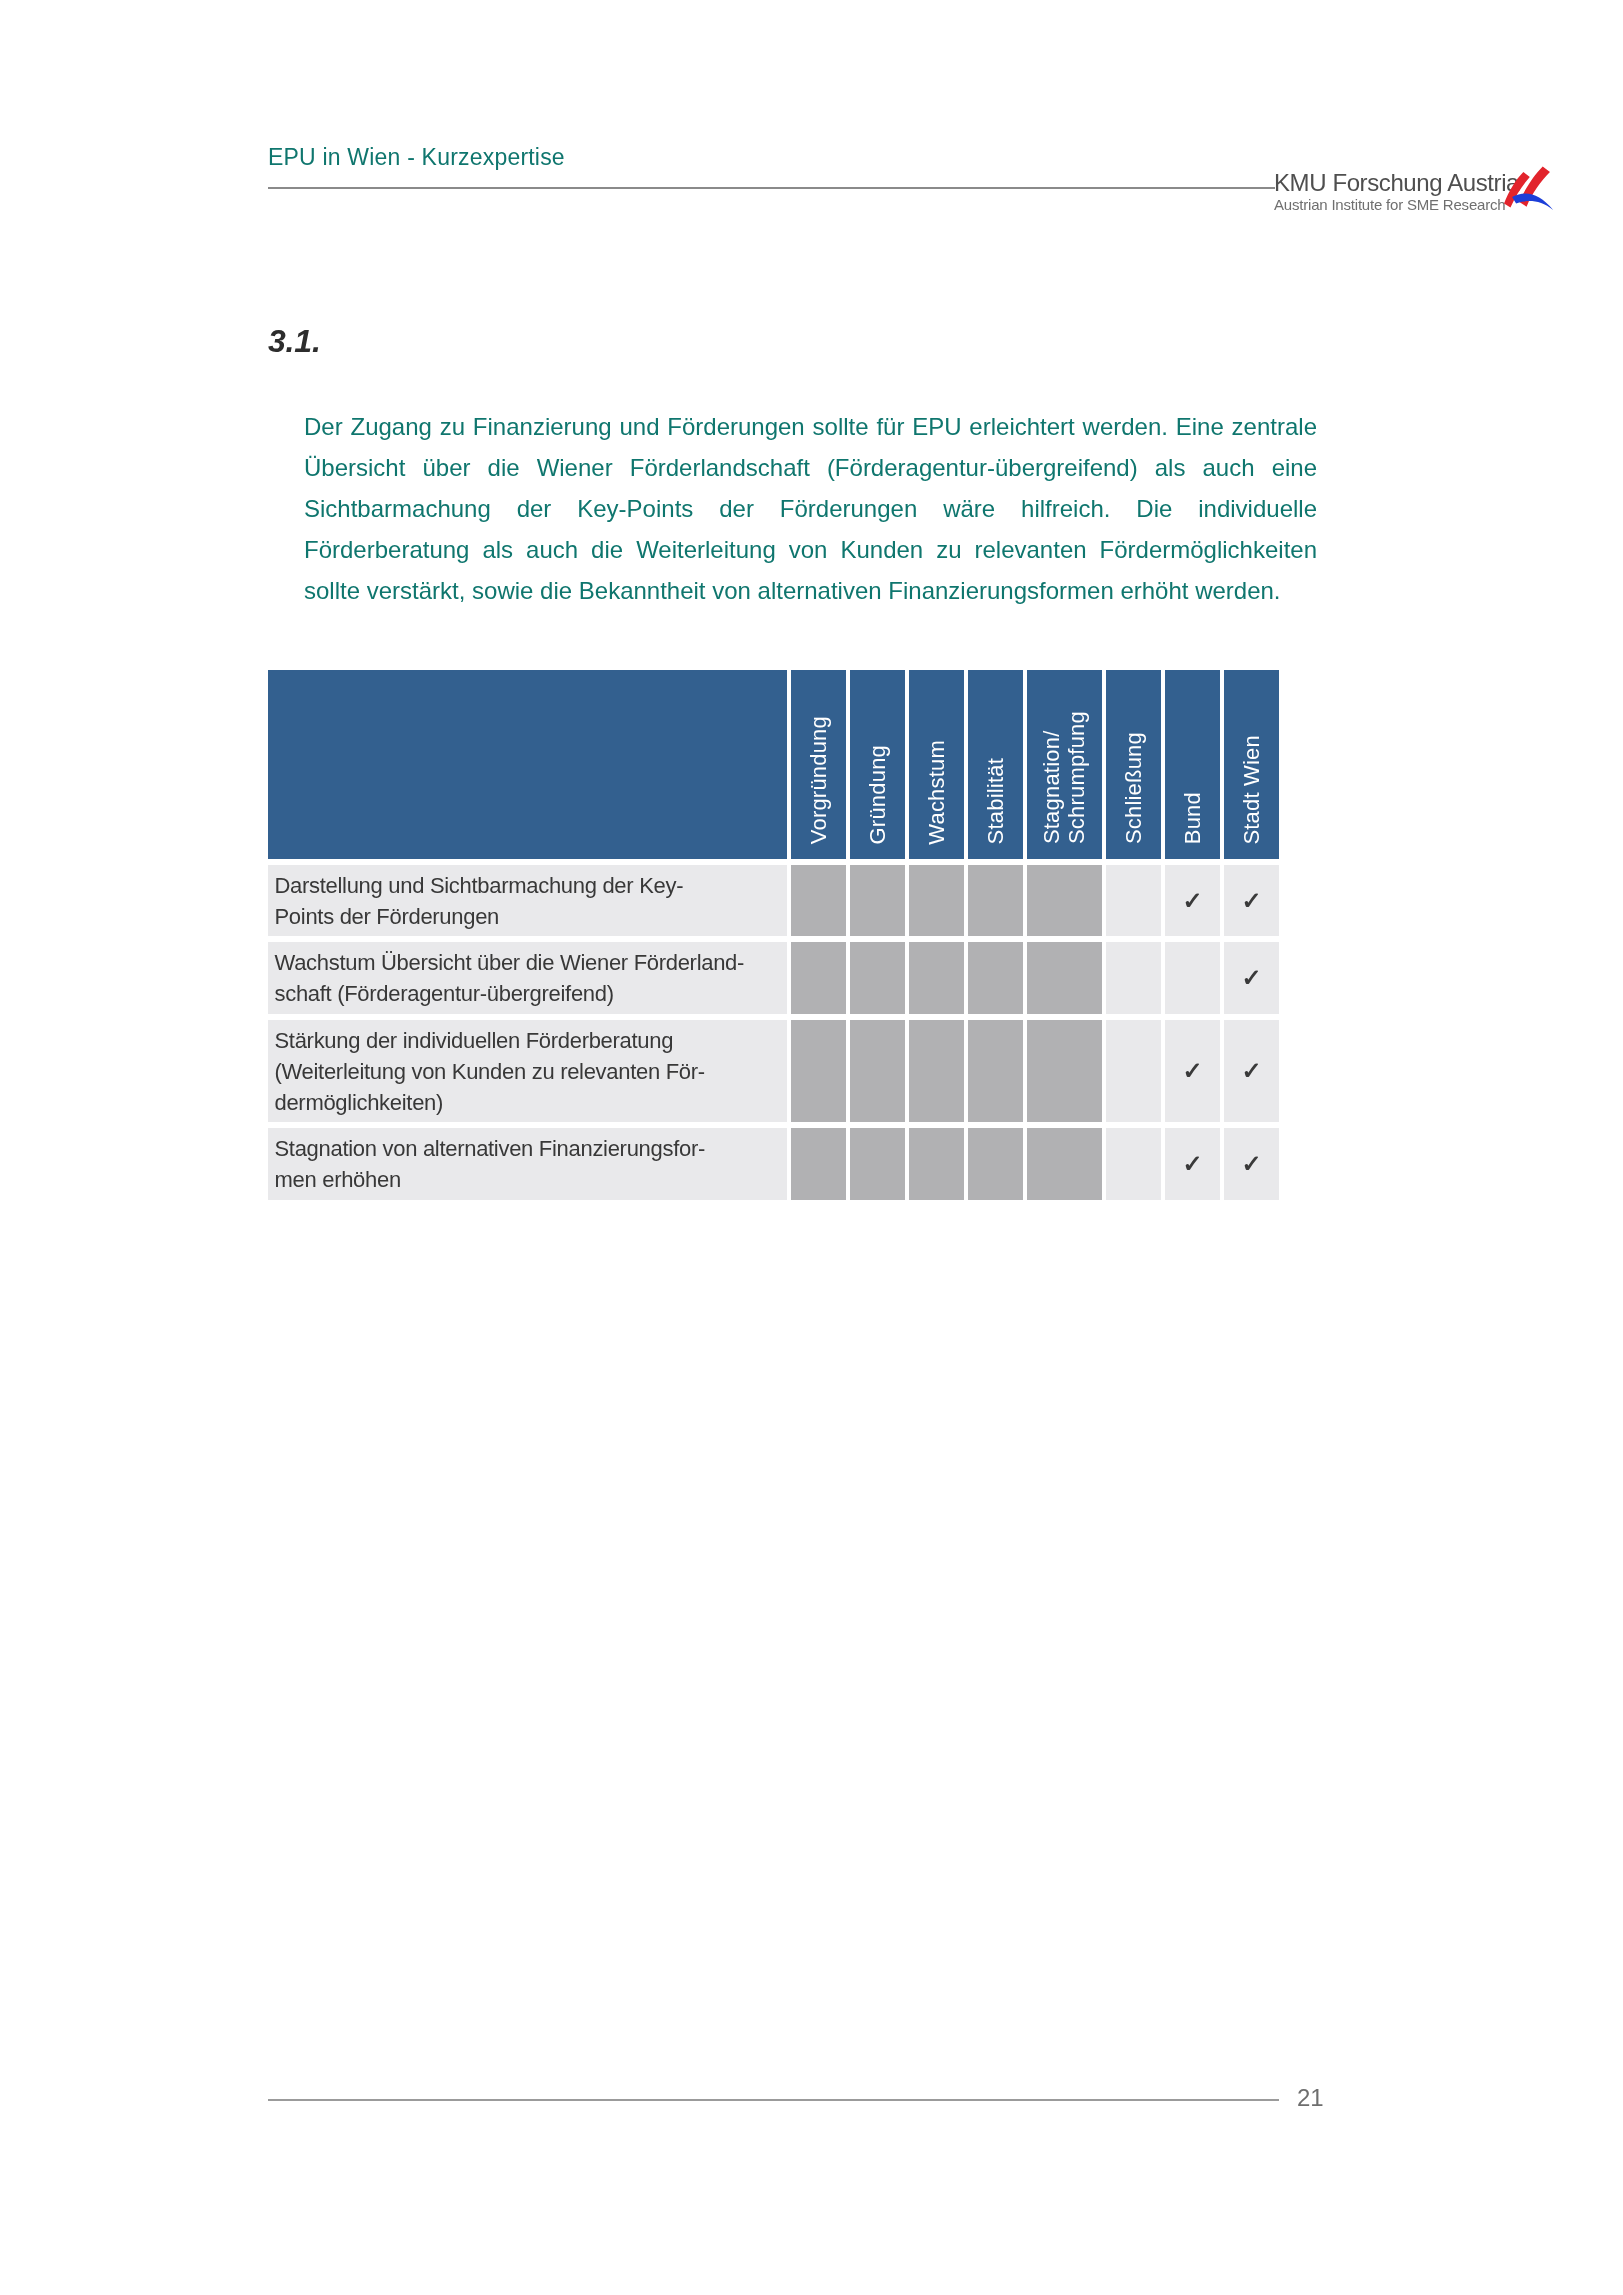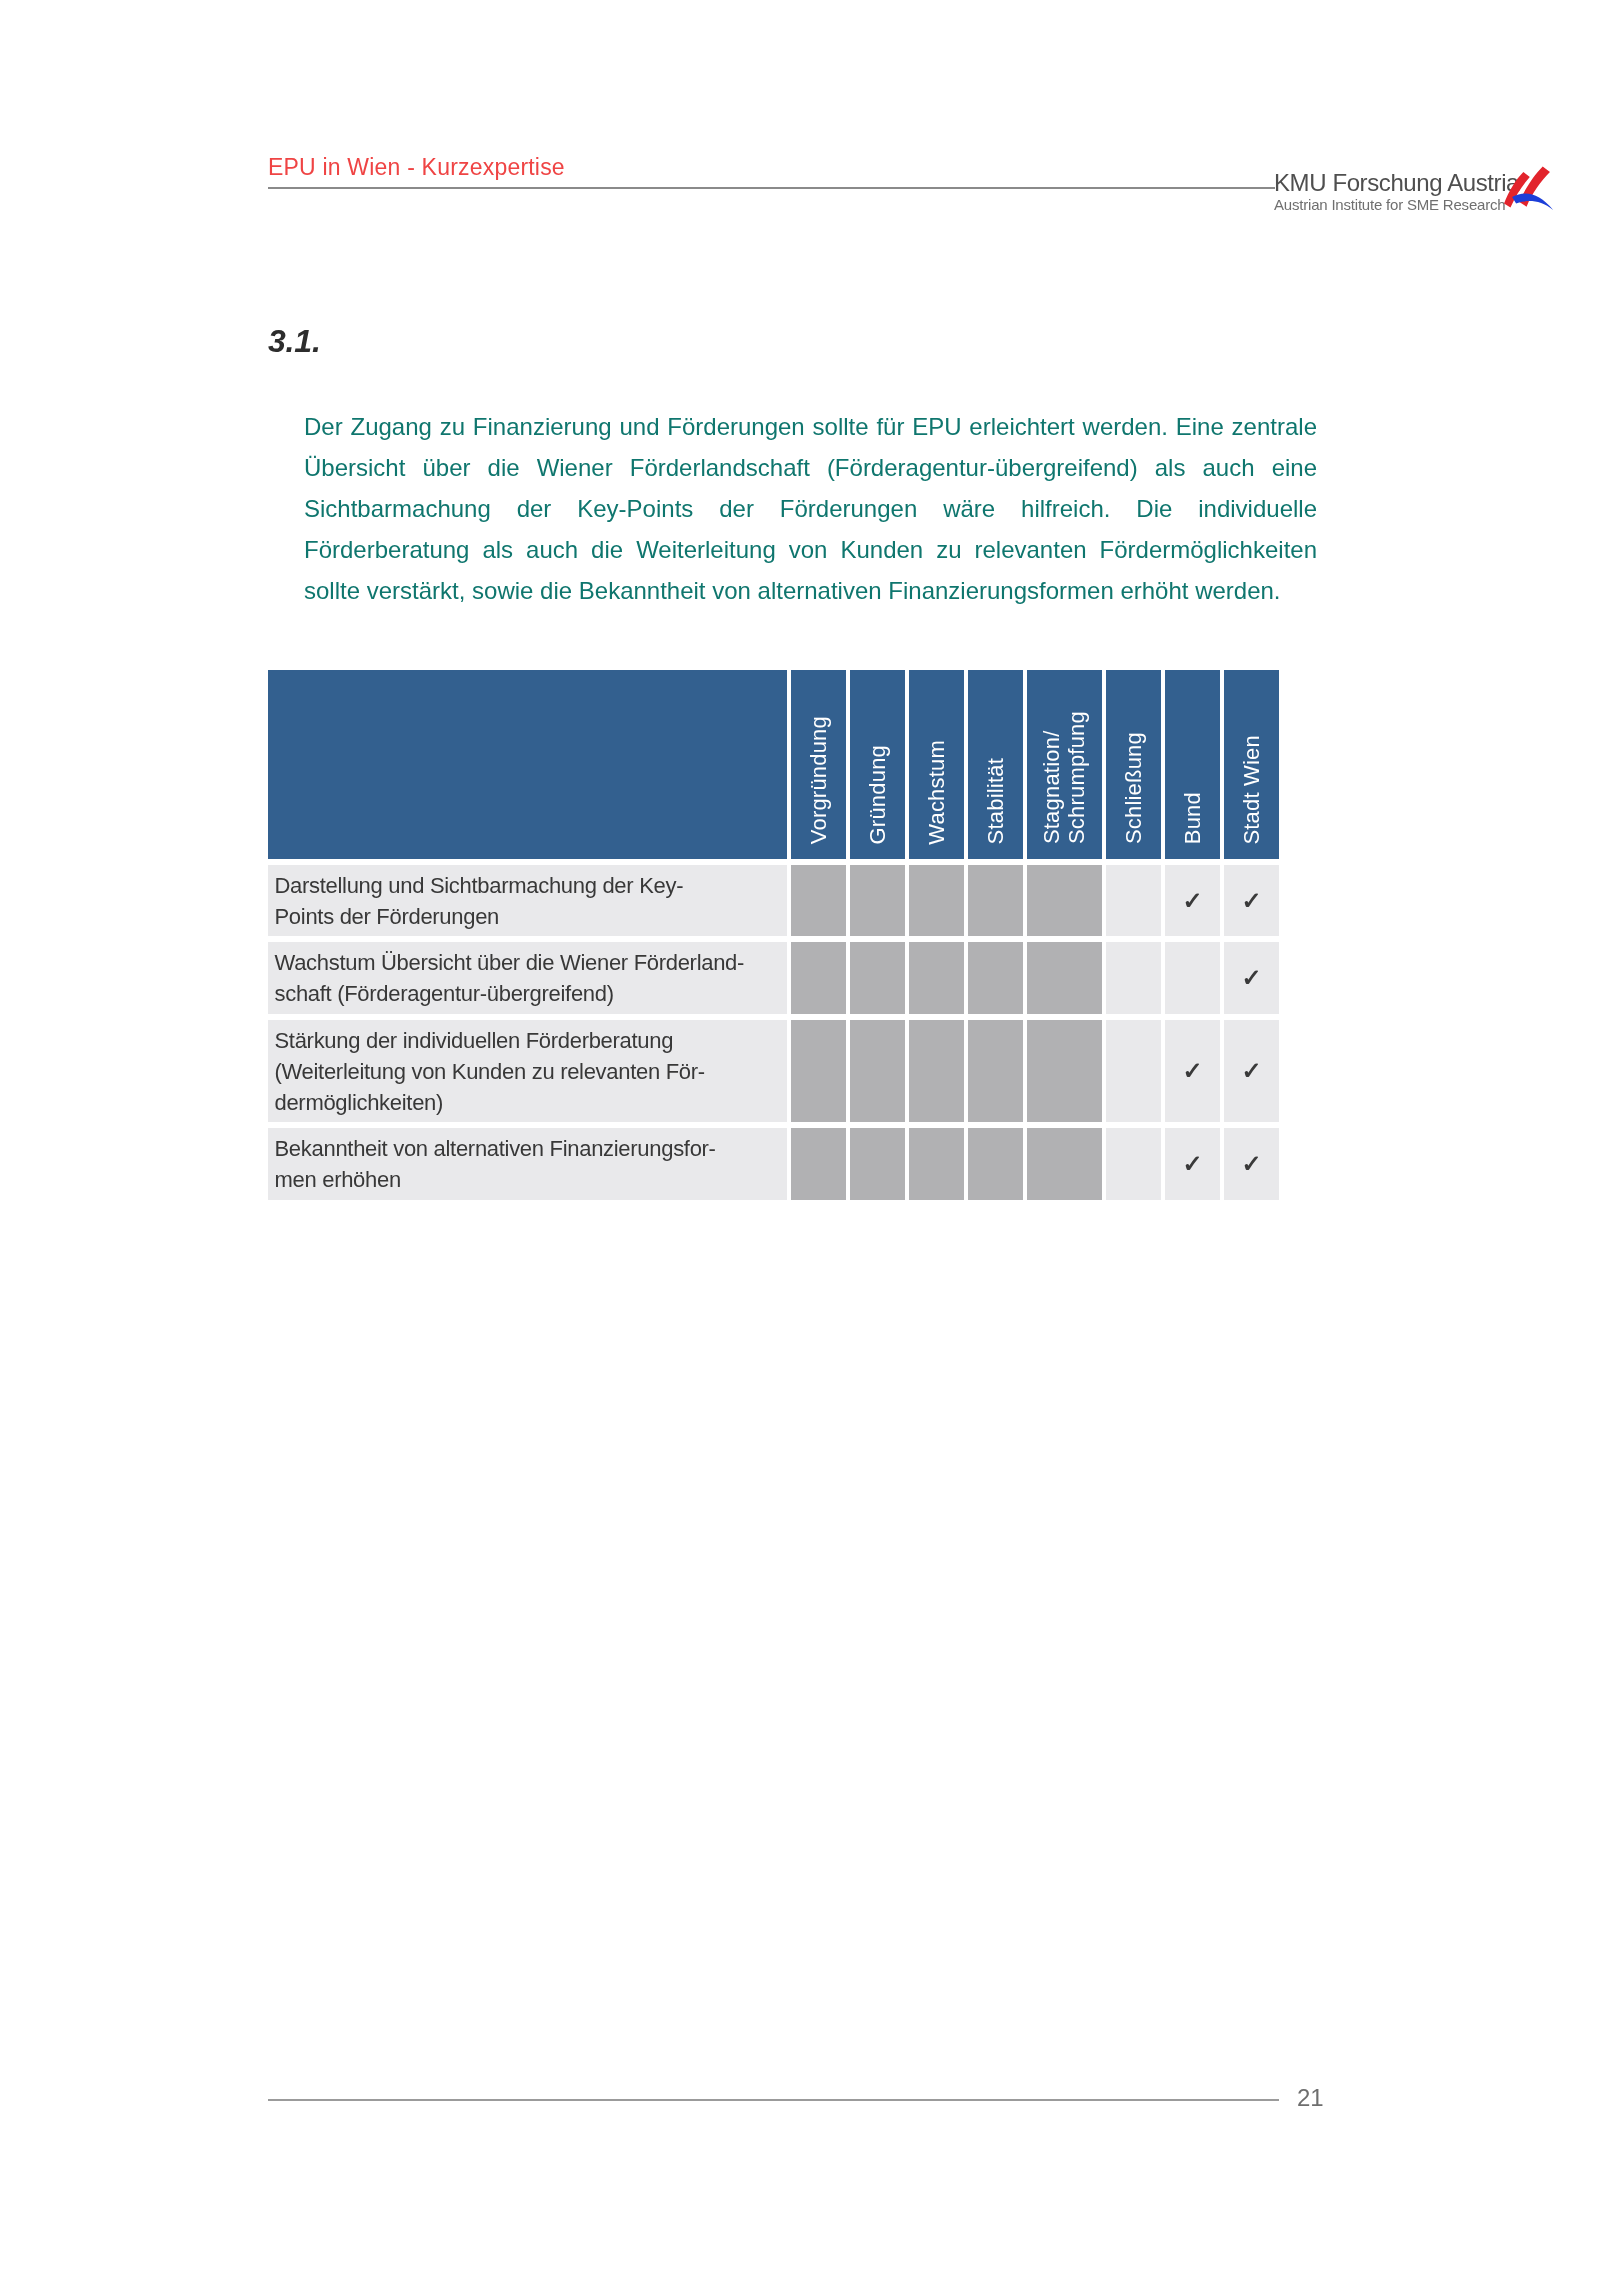--- a/index.html
+++ b/index.html
@@ -15,23 +15,23 @@
     width: 1623px;
     height: 2295px;
     position: relative;
     font-family: "Liberation Sans", sans-serif;
     color: #3a3a3a;
   }
 
   
   .doc-header-title {
     position: absolute;
-    left: 268px; top: 154px;
+    left: 268px; top: 144px;
     font-size: 23px;
-    color: #ef4444;
+    color: #0f766e;
     letter-spacing: 0.2px;
   }
   .doc-header-rule {
     position: absolute;
     left: 268px; top: 187px;
     width: 1007px; height: 2.4px;
     background: #8a8a8a;
   }
 
   
@@ -242,21 +242,21 @@
     <div class="cell filled"></div>
     <div class="cell filled"></div>
     <div class="cell empty"></div>
     <div class="cell check">
       <span>✓</span>
     </div>
     <div class="cell check">
       <span>✓</span>
     </div>
     <div class="lcell">
-      <span>Bekanntheit von alternativen Finanzierungsfor-
+      <span>Stagnation von alternativen Finanzierungsfor-
 men erhöhen</span>
     </div>
     <div class="cell filled"></div>
     <div class="cell filled"></div>
     <div class="cell filled"></div>
     <div class="cell filled"></div>
     <div class="cell filled"></div>
     <div class="cell empty"></div>
     <div class="cell check">
       <span>✓</span>

